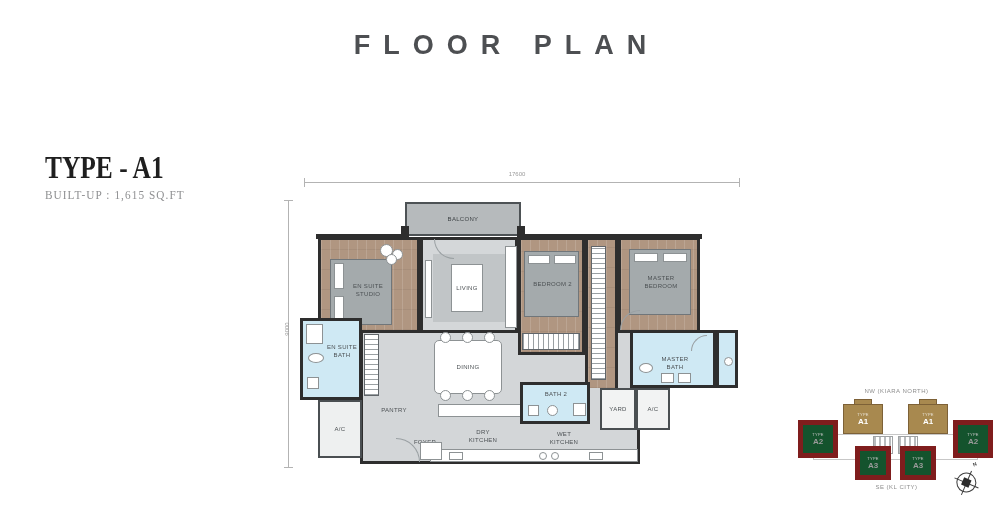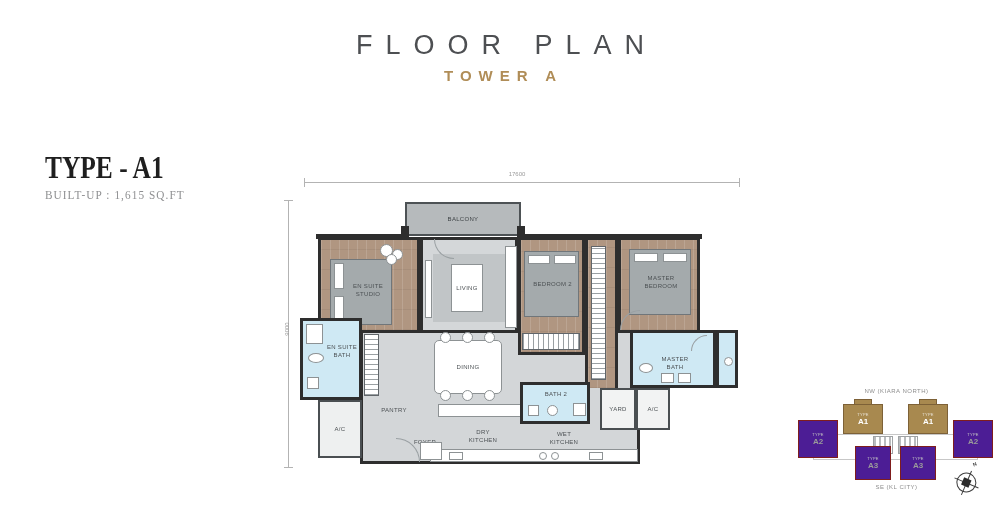--- a/index.html
+++ b/index.html
@@ -1,21 +1,21 @@
 <!DOCTYPE html>
 <html><head>
 <meta charset="utf-8">
 <style>
   html,body{margin:0;padding:0;background:#fff;}
   .stage{position:relative;width:1000px;height:506px;background:#ffffff;overflow:hidden;
          font-family:"Liberation Sans",sans-serif;}
 
   
   .hdr{position:absolute;top:30px;left:0;width:100%;text-align:center;}
-  .hdr-title{font-size:27px;font-weight:400;color:#4d4f52;letter-spacing:13px;text-indent:13px;}
+  .hdr-title{font-size:27px;font-weight:700;color:#4d4f52;letter-spacing:13px;text-indent:13px;}
   .hdr-sub{margin-top:6px;font-size:15px;font-weight:700;color:#b08d57;letter-spacing:7px;text-indent:7px;}
 
   
   .info{position:absolute;left:45px;top:150px;width:160px;font-family:Liberation Serif, serif;}
   .info-type{font-size:31px;font-weight:700;color:#1f1f1f;transform:scaleX(.82);transform-origin:left;white-space:nowrap;}
   .info-built{margin-top:2px;font-size:12.5px;color:#8f9092;letter-spacing:1.2px;transform:scaleX(.9);transform-origin:left;white-space:nowrap;}
   .feat{margin-top:18px;}
   .feat-item{font-size:12px;color:#3d3f41;letter-spacing:.6px;padding:7px 0 6px 0;border-bottom:1px dotted #c6c6c6;width:152px;}
 
   
@@ -51,38 +51,37 @@
   .balcony{background:#b6babc;border:2px solid #4d5255;}
   .post{background:#2e2e2e;}
 
   
   .keyplan{position:absolute;left:793px;top:388px;width:207px;height:118px;}
   .kp-txt{font-size:6px;color:#8e8e8e;letter-spacing:.5px;text-align:center;width:100%;}
   .kp-unit{display:flex;flex-direction:column;align-items:center;justify-content:center;}
   .kp-a1{background:#a8894f;border:1px solid #7d6137;}
   .kp-a1 .kp-label{color:#fff;font-weight:700;font-size:8px;}
   .kp-a1 .kp-tag{color:rgba(255,255,255,.75);font-size:4px;letter-spacing:.3px;}
-  .kp-plain{background:#4c1d95;border:1px solid #7f1d1d;}
+  .kp-plain{background:#14532d;border:5px solid #7f1d1d;}
   .kp-plain .kp-label{color:#9a9a9a;font-weight:700;font-size:8px;}
   .kp-plain .kp-tag{color:#c4c4c4;font-size:4px;letter-spacing:.3px;}
   .kp-bar{background:#fff;border:1px solid #c7c7c7;}
   .kp-core{background:repeating-linear-gradient(90deg,#b9bcbe 0 2px,#fff 2px 5px);border:1px solid #9fa2a4;}
   .compass{transform:rotate(-22deg);}
   .compass-circle{width:20px;height:20px;border:1px solid #3d3d3d;border-radius:50%;}
   .needle{background:#3d3d3d;}
   .compass-n{font-size:5px;color:#3d3d3d;font-weight:700;}
 </style>
 </head>
 <body>
 
 <div class="stage">
 
   <div class="hdr">
     <div class="hdr-title">FLOOR PLAN</div>
-    <div class="hdr-sub">TOWER A</div>
   </div>
 
   <div class="info">
     <div class="info-type">TYPE - A1</div>
     <div class="info-built">BUILT-UP : 1,615 SQ.FT</div>
   </div>
 
   <div class="plan">
 
     <div class="abs dim-line-h"></div>

